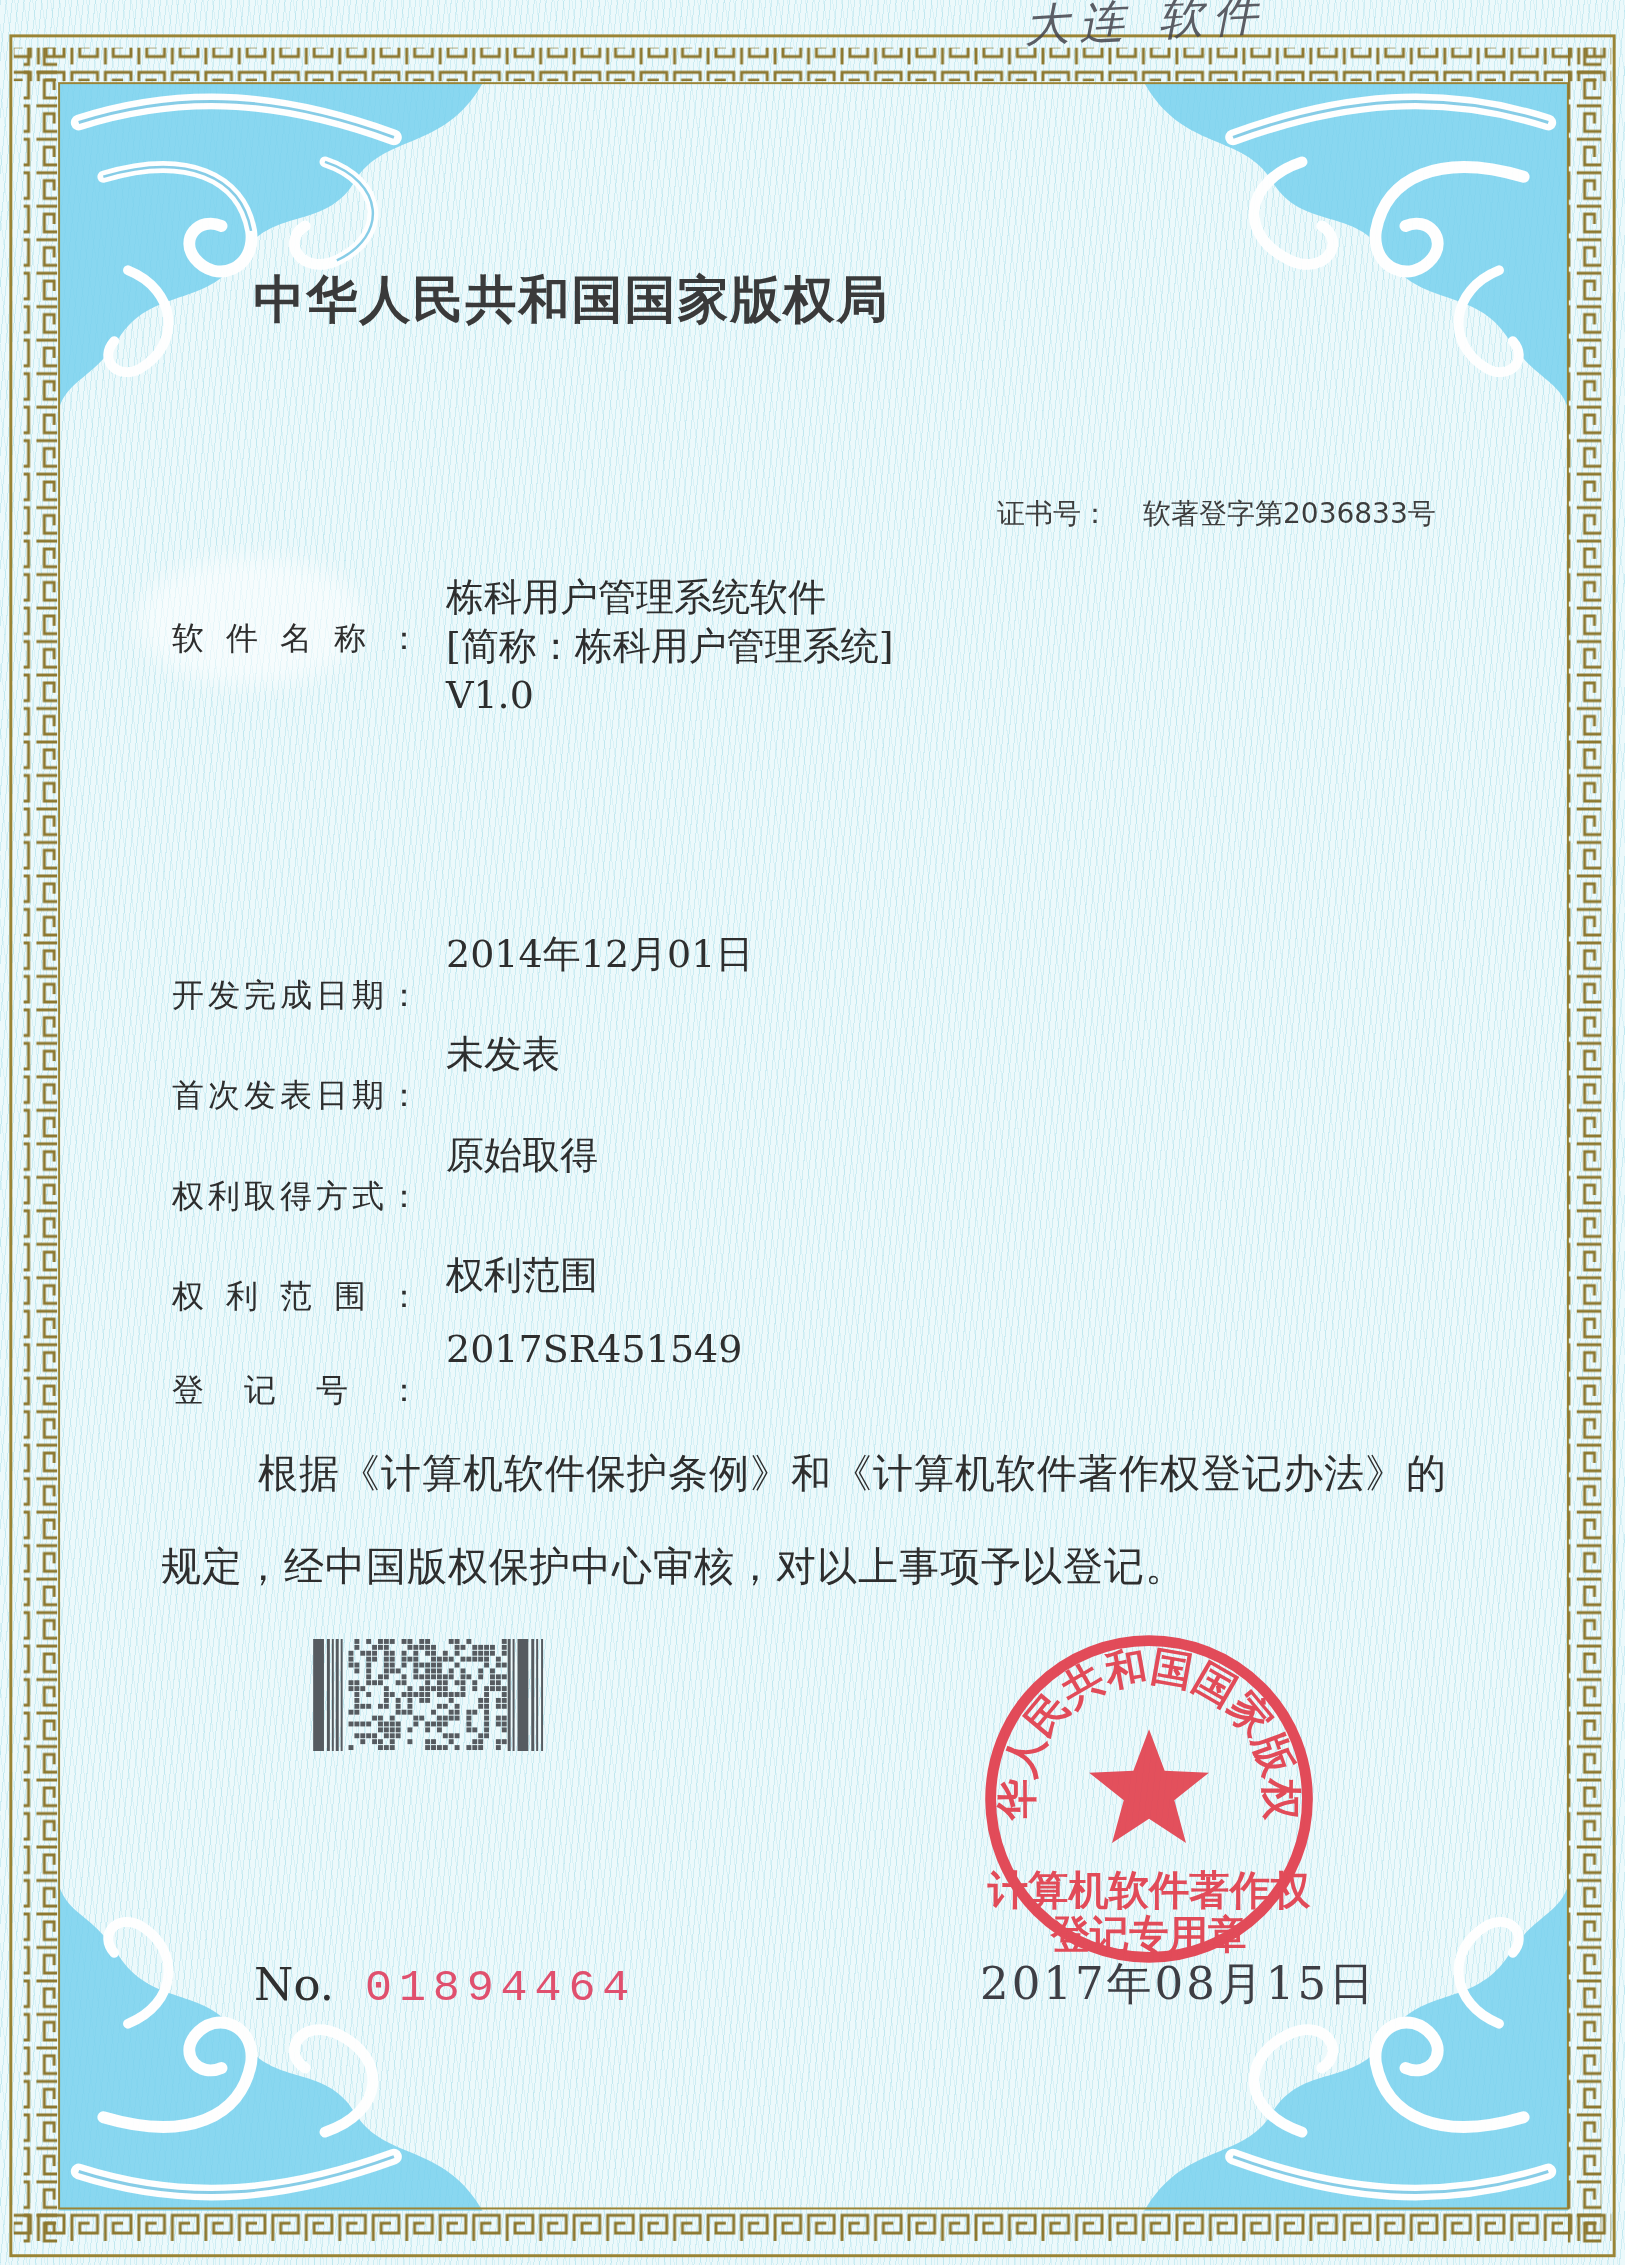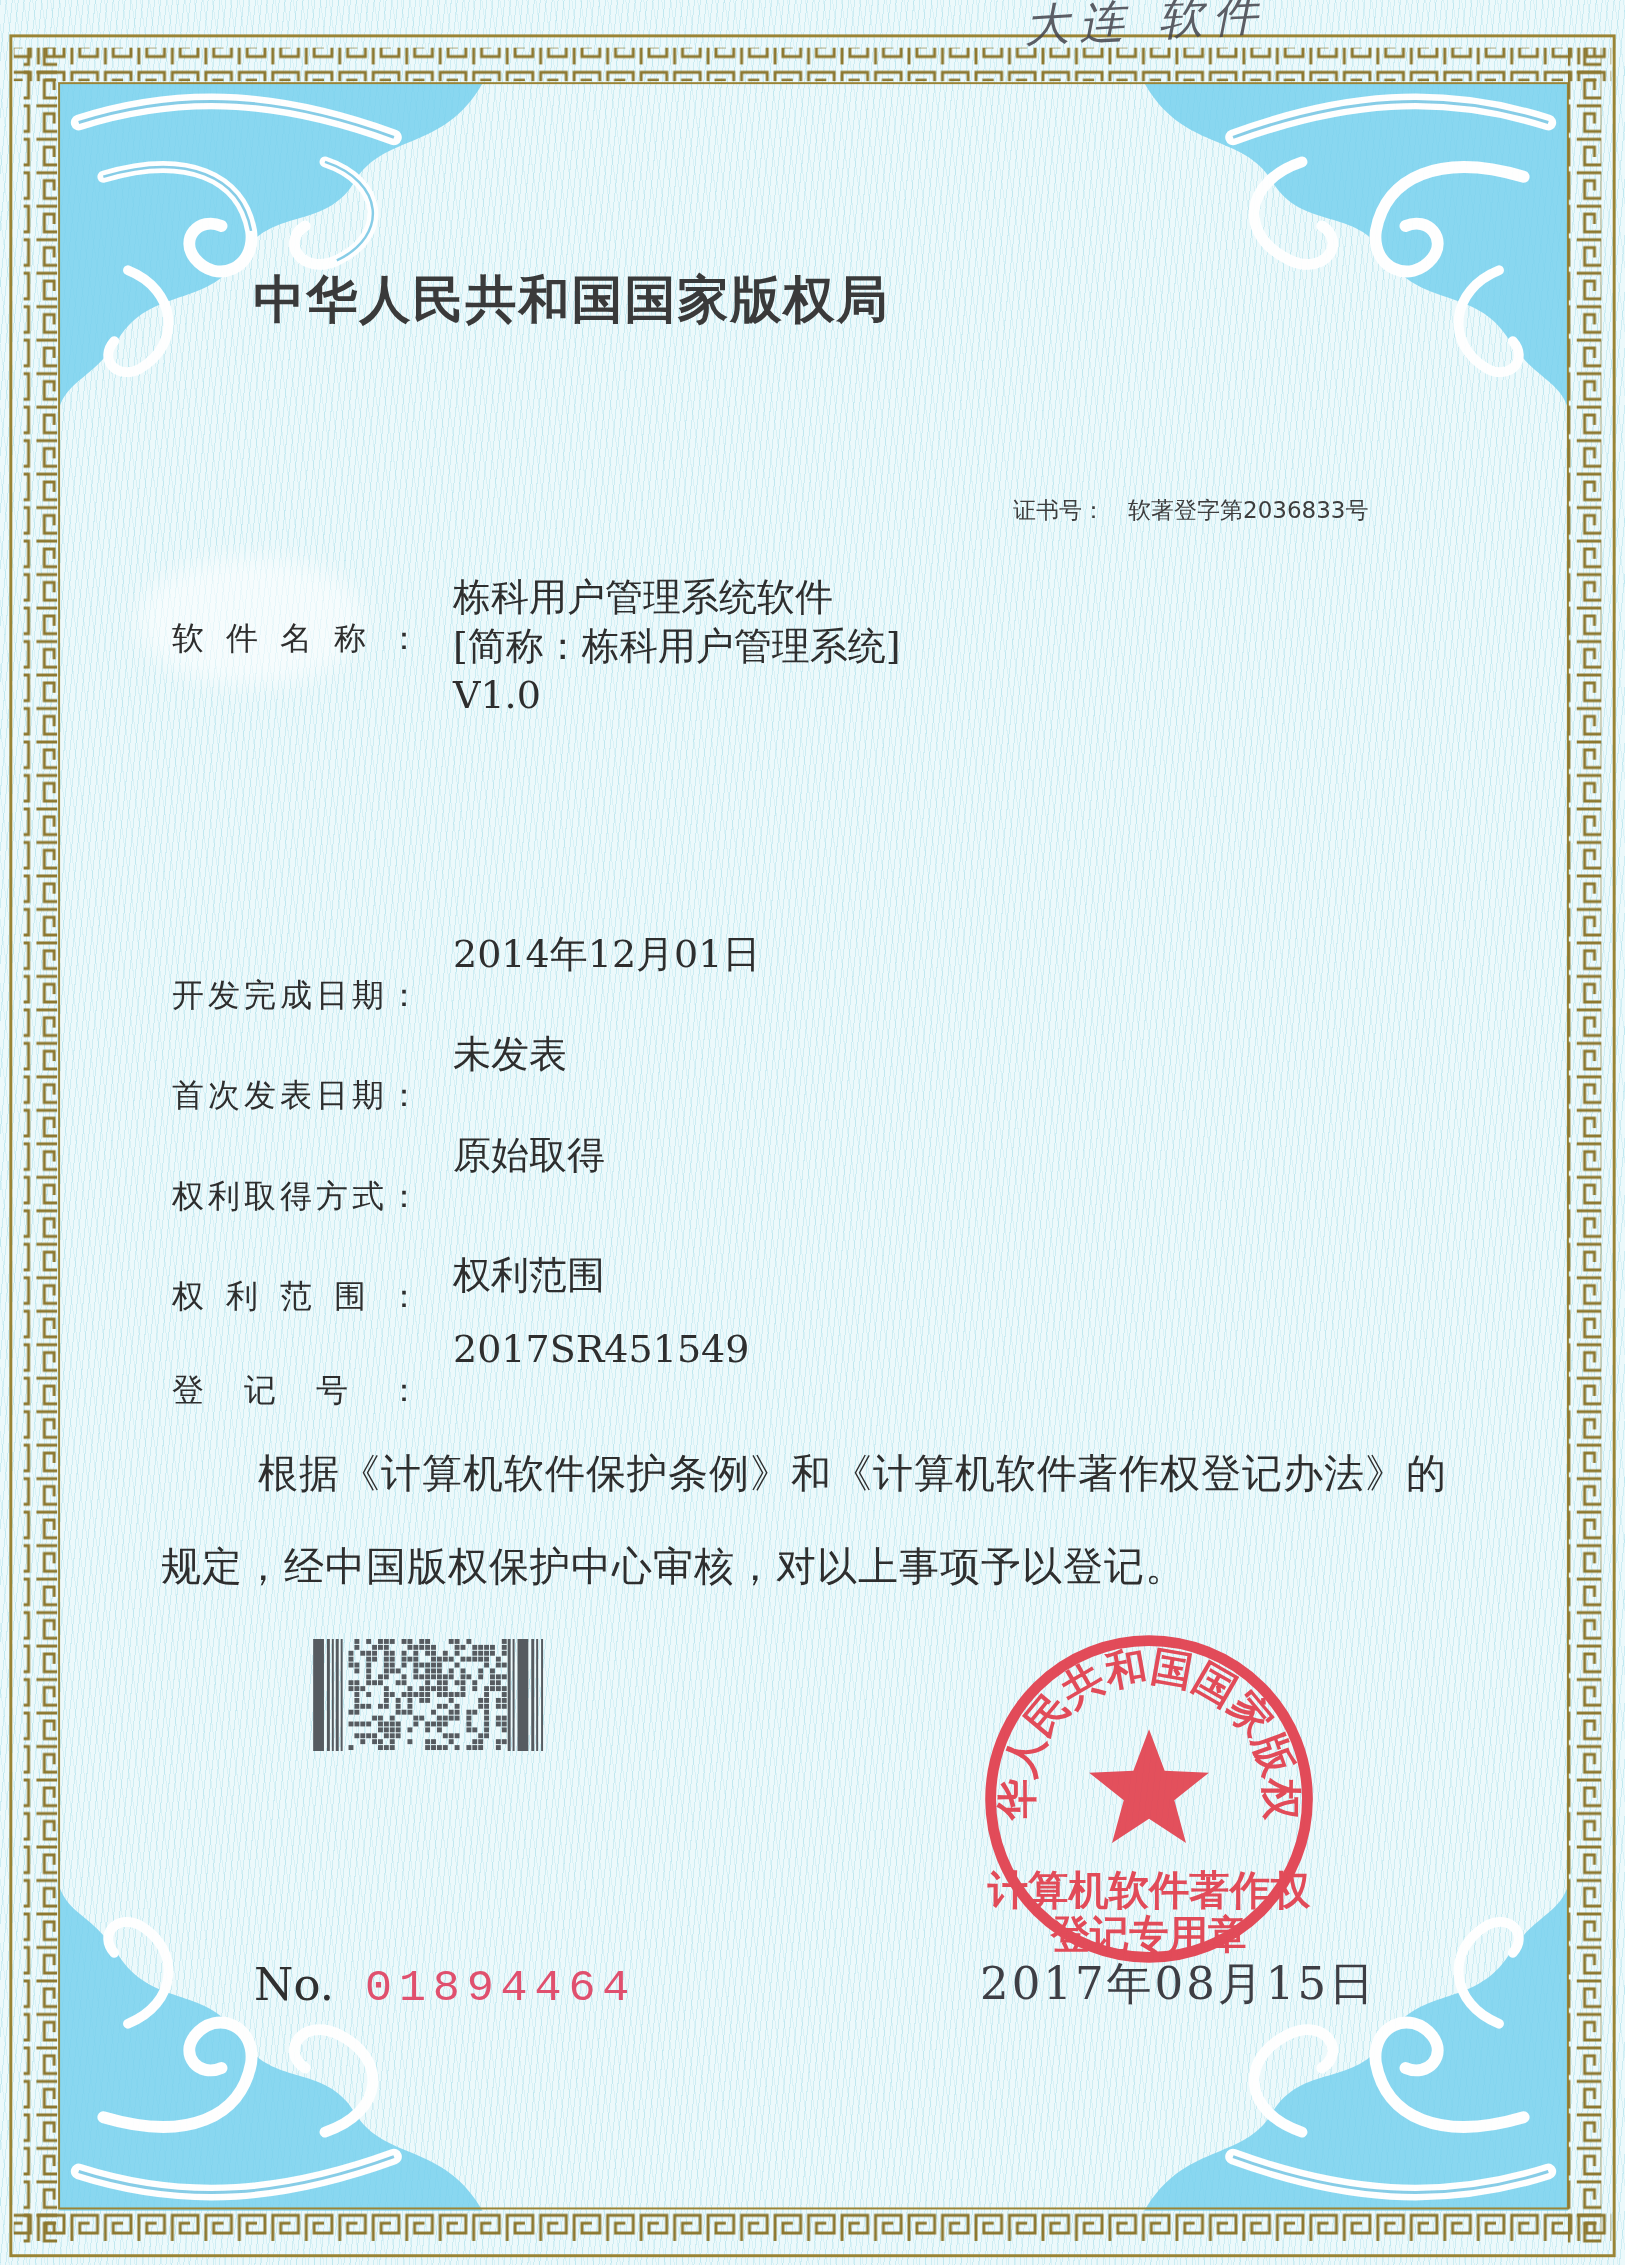--- a/index.html
+++ b/index.html
@@ -21,26 +21,26 @@
   #c-bl{left:59px;bottom:55px;transform:scaleY(-1);}
   #c-br{right:57px;bottom:55px;transform:scale(-1,-1);}
   
   #handwriting{left:1024px;top:-9.9px;z-index:6;font-size:45px;color:#44444c;
     font-style:italic;letter-spacing:9.9px;transform:rotate(-3deg);opacity:.85;
     font-family:"DejaVu Sans",sans-serif;}
   #authority{left:0;top:266px;width:1143px;text-align:center;z-index:3;
     font-size:51px;font-weight:700;letter-spacing:2px;color:#3a3a3a;}
   #cert-title{left:0;top:374px;width:1143px;text-align:center;z-index:3;
     font-size:57px;font-weight:800;letter-spacing:2px;color:#2c2c2c;}
-  #certno{left:997px;top:495px;z-index:3;font-size:23px;color:#3d3d3d;
-    display:flex;gap:23px;font-family:"DejaVu Sans",sans-serif;margin-left:16px;}
+  #certno{left:997px;top:495px;z-index:3;font-size:28px;color:#3d3d3d;
+    display:flex;gap:34px;font-family:"DejaVu Sans",sans-serif;}
   .frow{position:absolute;left:172px;display:flex;align-items:flex-start;z-index:3;}
   .flabel{flex:0 0 248px;width:248px;font-size:32px;color:#2e2e2e;
     text-align:justify;text-align-last:justify;margin-top:44px;-moz-text-align-last:justify;}
-  .fval{font-size:38px;color:#2e2e2e;margin-left:33px;line-height:49px;white-space:nowrap;}
+  .fval{font-size:38px;color:#2e2e2e;margin-left:26px;line-height:49px;white-space:nowrap;}
   .bodyline{position:absolute;z-index:3;font-size:40px;color:#2e2e2e;letter-spacing:1px;white-space:nowrap;}
   #bl1{left:258px;top:1446px;}
   #bl2{left:161px;top:1539px;}
   
   #barcode{left:313px;top:1639px;width:242px;height:112px;z-index:3;}
   
   #seal{left:967px;top:1617px;width:368px;height:368px;z-index:4;opacity:.94;}
   #issue-date{left:980px;top:1954px;z-index:6;font-size:45px;letter-spacing:3px;color:#3e3e44;}
   
   #serial{left:254px;top:1958px;z-index:3;display:flex;align-items:baseline;}

